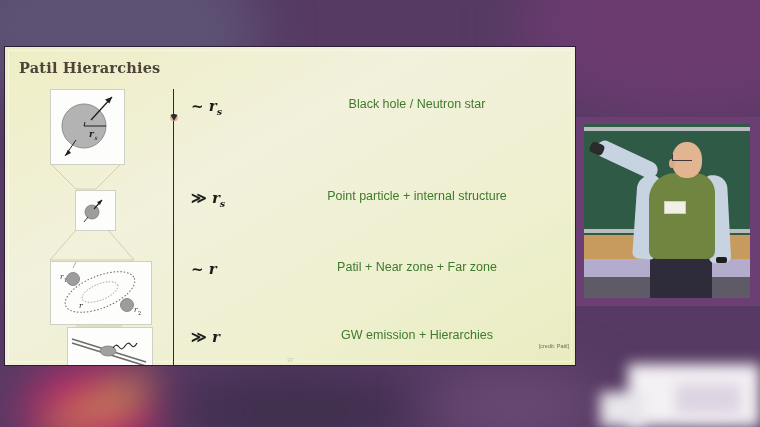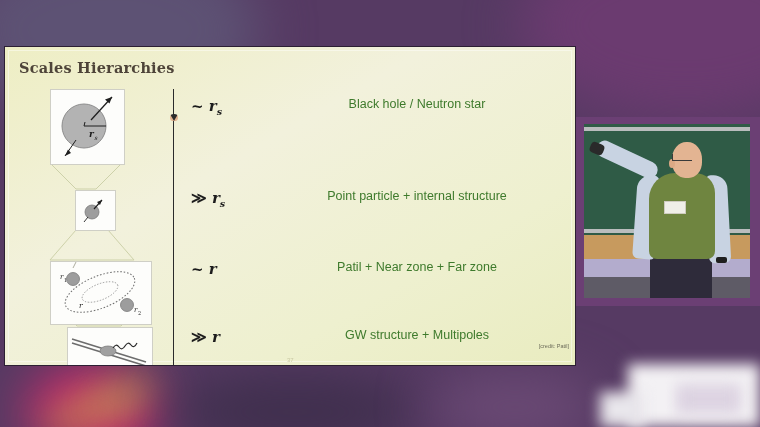--- a/index.html
+++ b/index.html
@@ -117,21 +117,21 @@
   <div class="bg-strip" style="left:46px;top:405px;width:76px;height:13px;border-radius:7px;background:#aacd3a;transform:rotate(-28deg);"></div>
   <div class="bg-strip" style="left:98px;top:390px;width:58px;height:13px;border-radius:7px;background:#b7d048;transform:rotate(-38deg);"></div>
   <div class="bg-blob" style="left:170px;top:372px;width:250px;height:80px;background:#3f2f4d;"></div>
   <div class="bg-blob" style="left:430px;top:372px;width:170px;height:70px;background:#6b4a75;"></div>
   <div class="fg" style="left:628px;top:364px;width:132px;height:63px;background:#f3f1f4;"></div>
   <div class="fg" style="left:600px;top:392px;width:44px;height:35px;background:#e9e7ec;"></div>
   <div class="fg" style="left:680px;top:384px;width:58px;height:30px;background:repeating-linear-gradient(90deg,#b9a4c4 0 5px,#f3f1f4 5px 13px);"></div>
 
   <div id="slide">
 
-    <div class="slide-title">Scales Hierarchies</div>
+    <div class="slide-title">Patil Hierarchies</div>
 
     <div class="vaxis">
       <div class="line"></div>
       <div class="head"></div>
     </div>
 
     <div class="conn" style="left:44px;top:115px;width:74px;height:28px;">
       <svg width="74" height="28" viewBox="0 0 74 28">
         <path d="M1 1 L73 1 L47 27 L27 27 Z" fill="none" stroke="#cdd1a9" stroke-width="1"></path>
       </svg>
@@ -218,21 +218,21 @@
         <span class="it">r</span><sub></sub>
       </div>
       <div class="scale-desc">Patil + Near zone + Far zone</div>
     </div>
 
     <div class="row" style="top:281px;">
       <div class="scale-sym">
         <span>≫</span>
         <span class="it">r</span><sub></sub>
       </div>
-      <div class="scale-desc">GW structure + Multipoles</div>
+      <div class="scale-desc">GW emission + Hierarchies</div>
     </div>
 
     <div class="credit">[credit: Patil]</div>
     <div class="pagenum">37</div>
   </div>
 
   <div id="video">
     <div class="vframe">
       <div class="board"></div>
       <div class="boardrail" style="top:10px;"></div>

